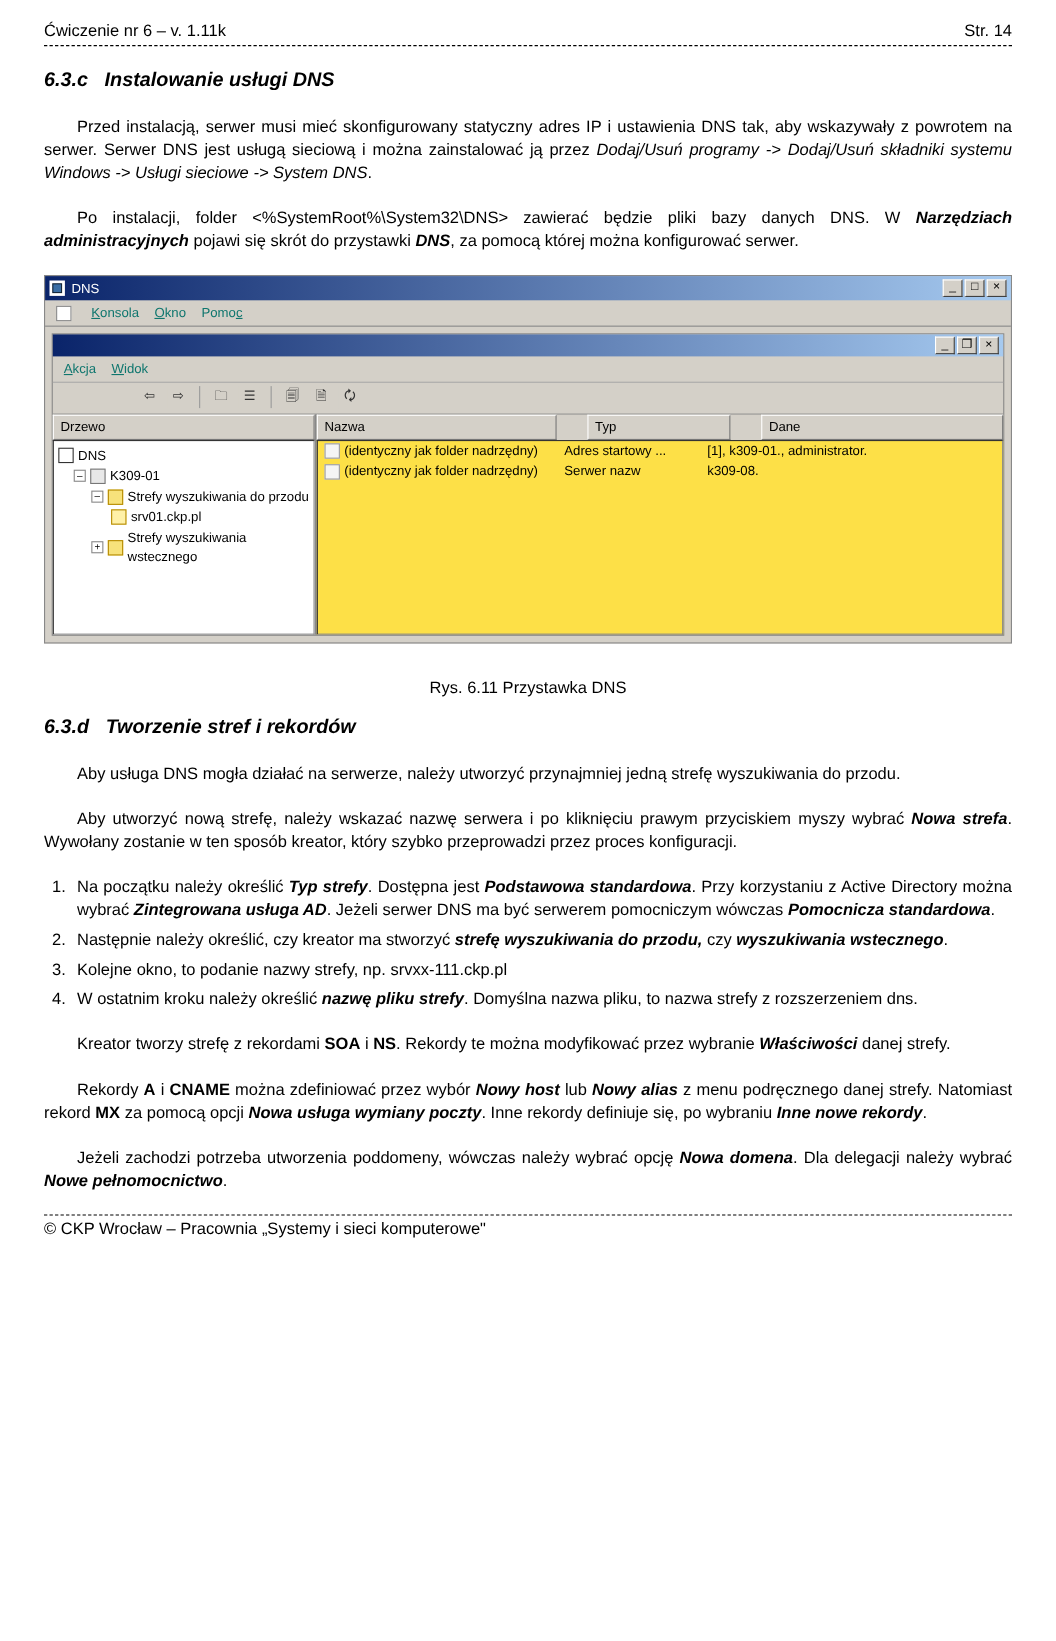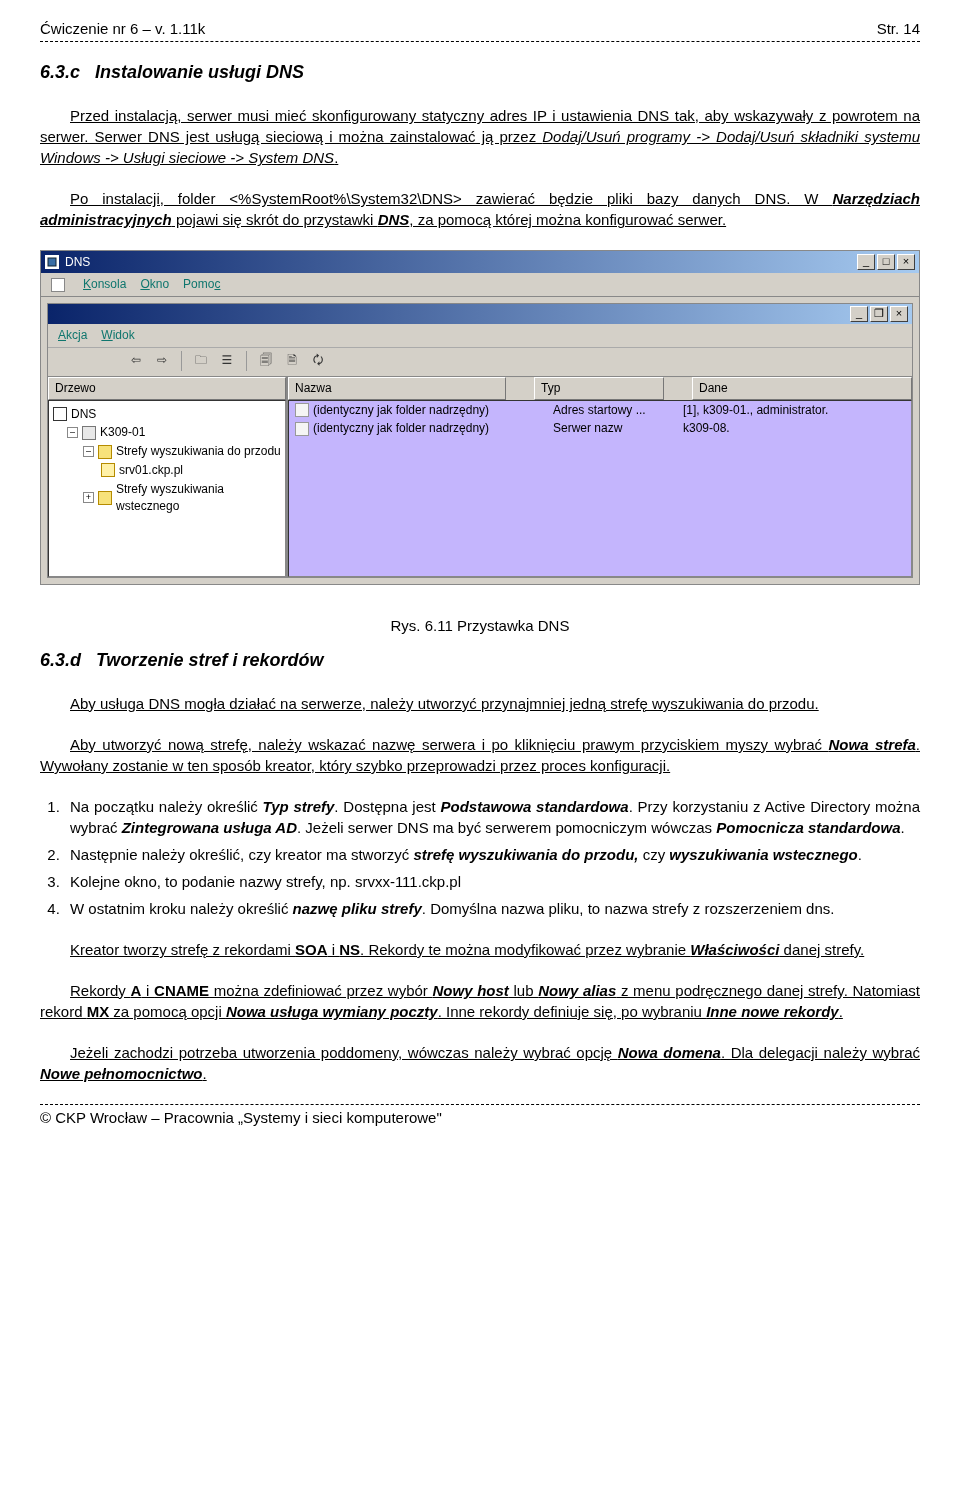--- a/index.html
+++ b/index.html
@@ -31,21 +31,20 @@
   }
   .section-title {
     font-style: italic;
     font-weight: bold;
     font-size: 18px;
     margin: 6px 0 14px 0;
   }
   p.body {
     text-align: justify;
     margin: 20px 0;
-    text-decoration: underline;
   }
   p.indent { text-indent: 30px; }
   .italic { font-style: italic; }
   .bold { font-weight: bold; }
   .bolditalic { font-weight: bold; font-style: italic; }
 
   
   .window {
     border: 1px solid #888;
     background: #d4d0c8;
@@ -149,26 +148,26 @@
     display:flex; background:#d4d0c8;gap:28px;
   }
   .right-head .col {
     border: 1px solid #fff; border-right-color:#777; border-bottom-color:#777;
     padding: 2px 6px; font-size:12px;
   }
   .col.c1{ flex: 0 0 218px; }
   .col.c2{ flex: 0 0 130px; }
   .col.c3{ flex: 1; }
   .right-body {
-    background:#c4b5fd; flex:1; border:1px inset #888; font-size:12px;
+    background:#fde047; flex:1; border:1px inset #888; font-size:12px;
   }
   .right-row { display:flex; padding:1px 0; }
   .right-row .cell { padding: 0 6px; }
   .right-row .cell.c1{ flex:0 0 218px; display:flex; align-items:center; gap:4px; }
-  .right-row .cell.c2{ flex:0 0 130px;margin-left:40px; }
+  .right-row .cell.c2{ flex:0 0 130px; }
   .right-row .cell.c3{ flex:1; }
   .rec-icon {
     width:14px; height:14px; background:#f5f5f5; border:1px solid #999; flex-shrink:0;
   }
 
   .fig-caption {
     text-align:center; margin: 20px 0 12px 0;
   }
 
   ol.steps {

